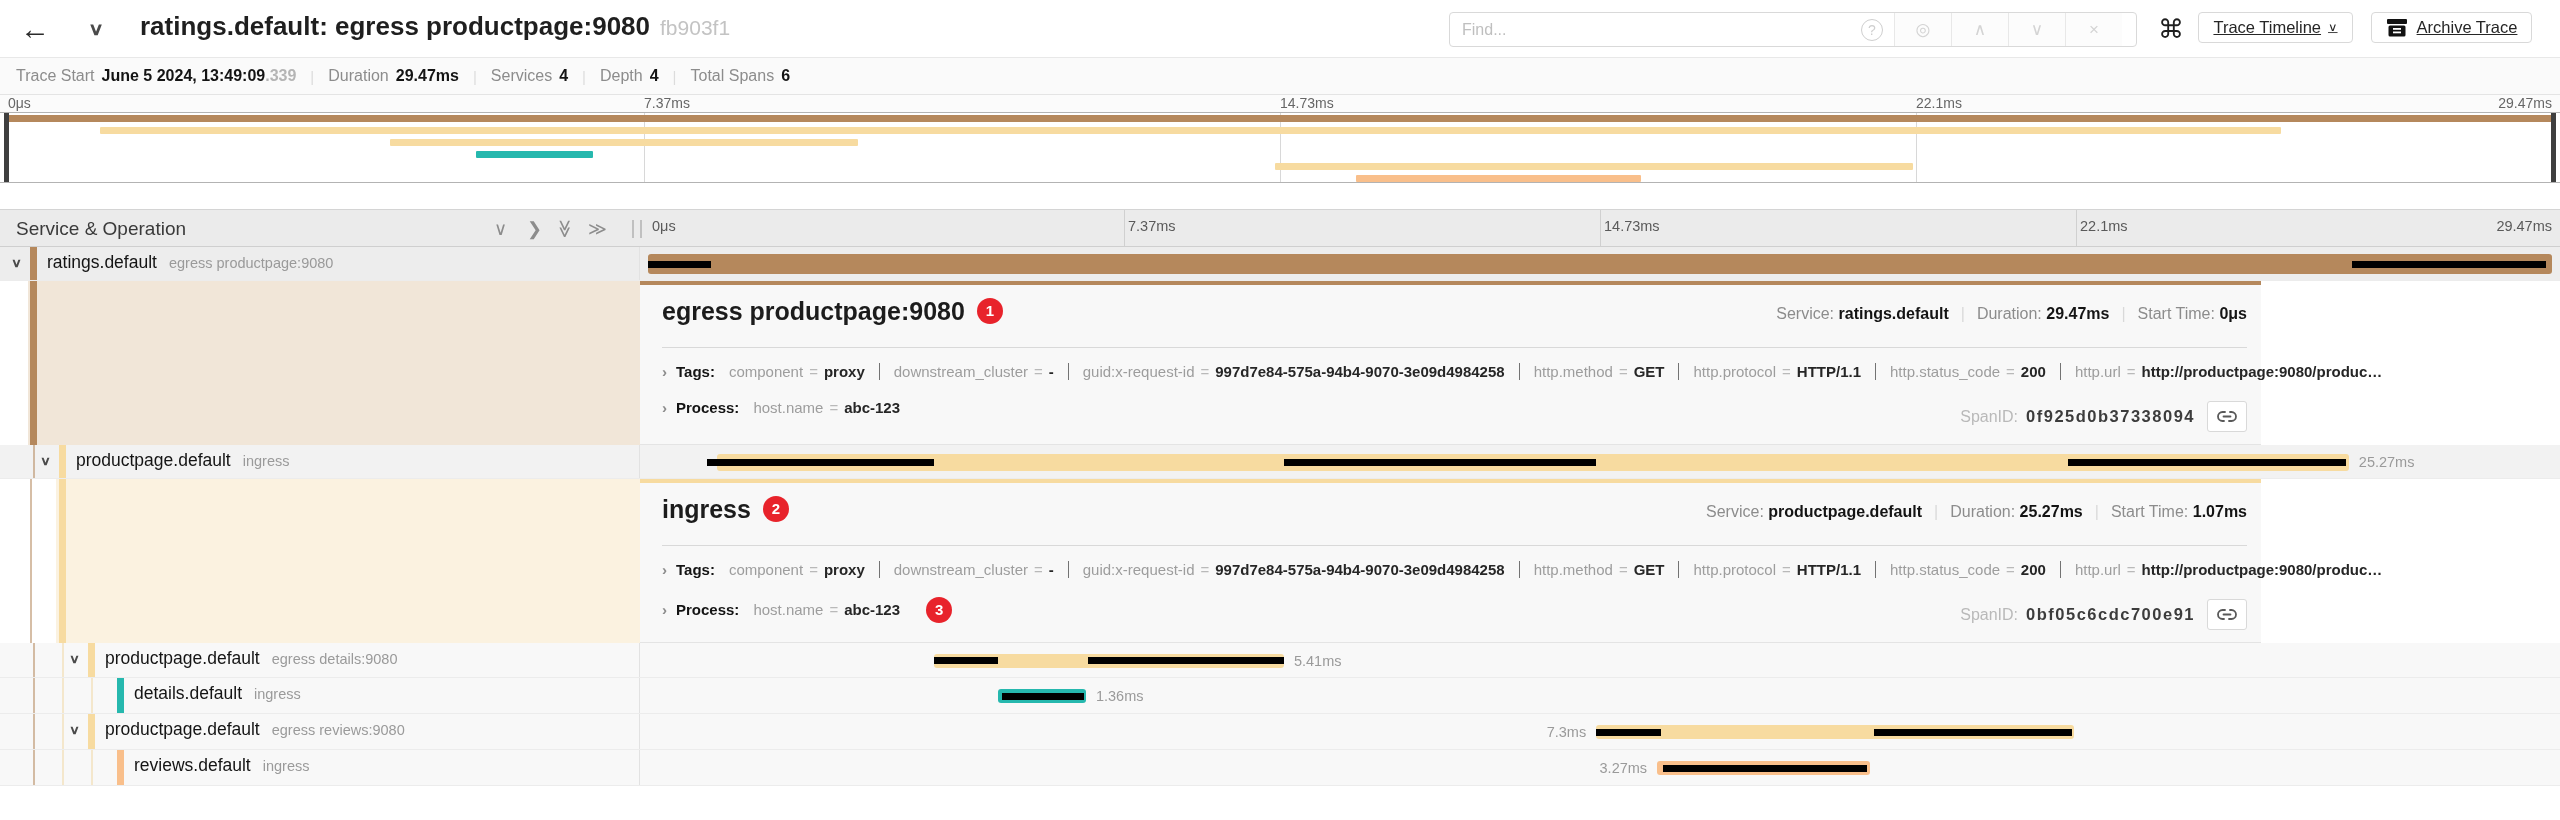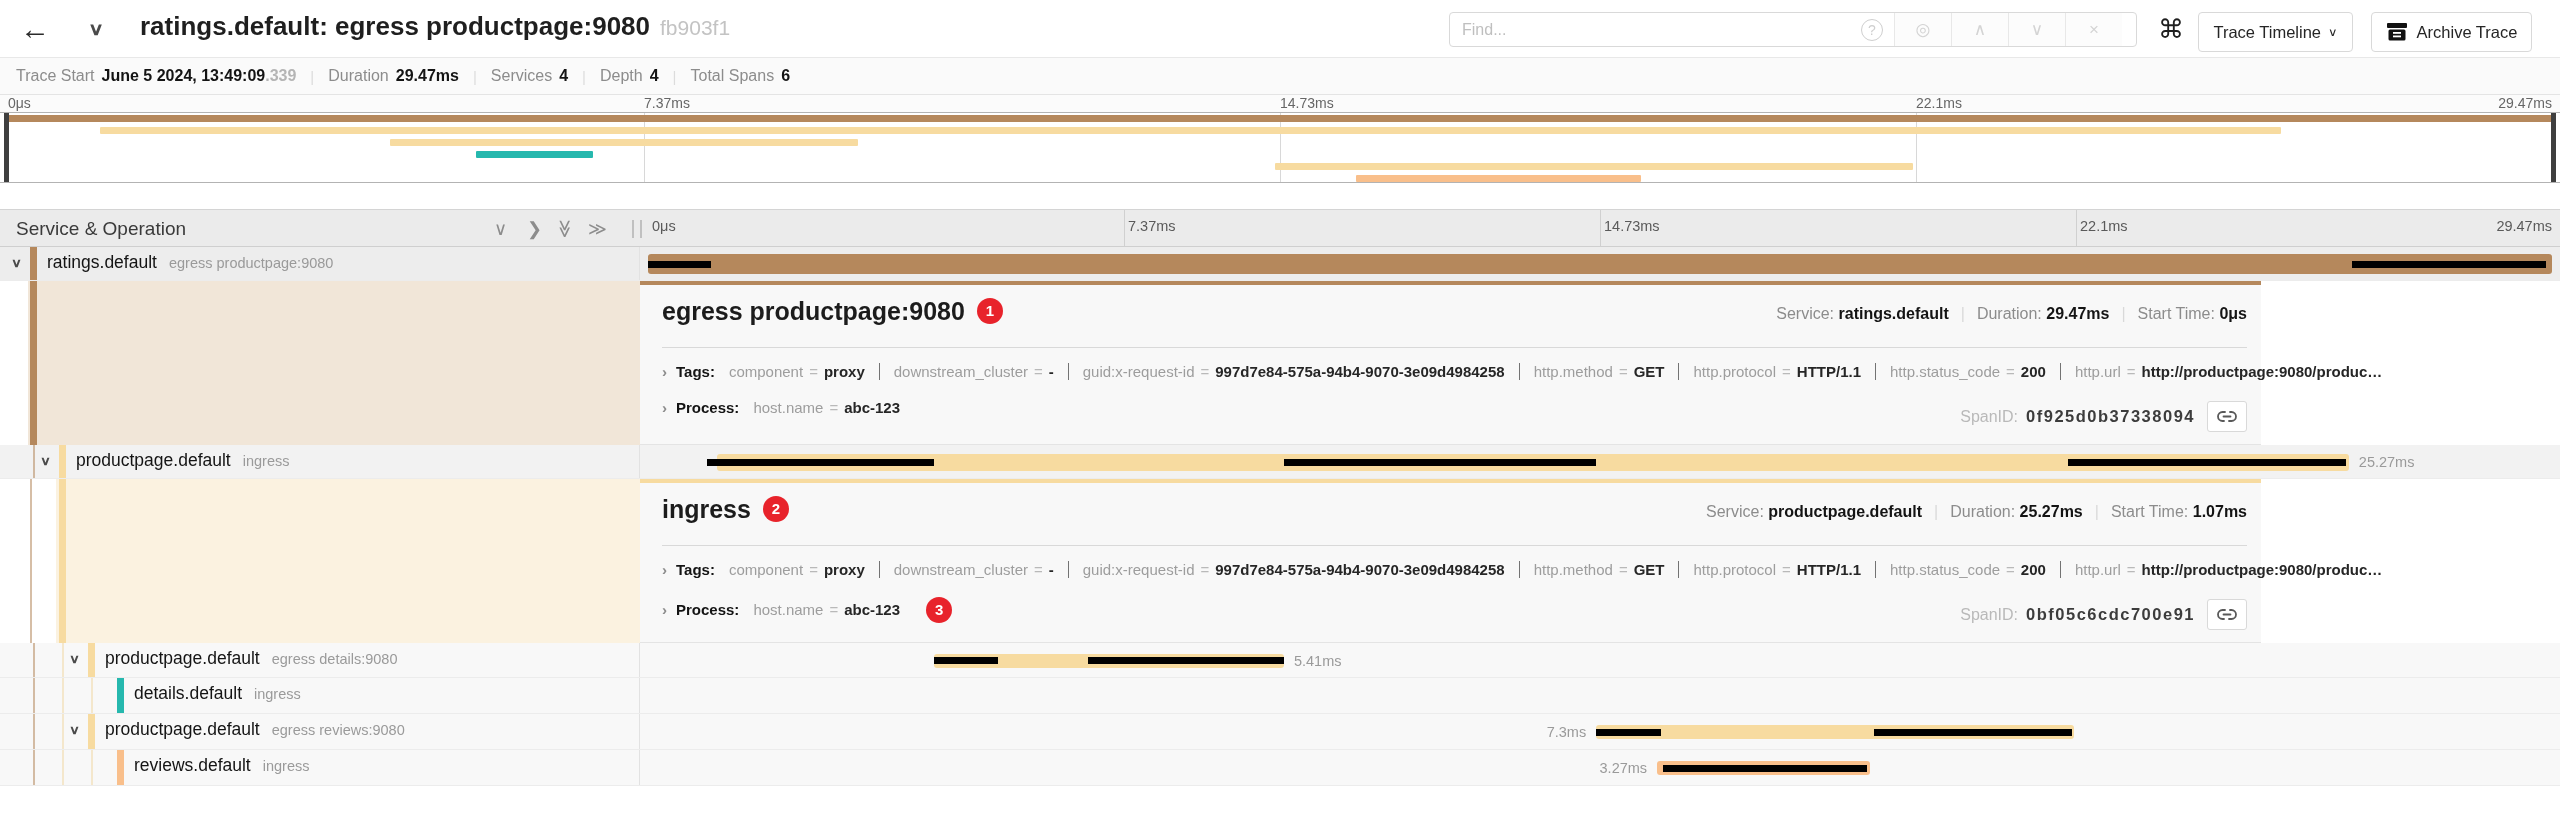--- a/index.html
+++ b/index.html
@@ -11,21 +11,21 @@
   #title-chevron { left:88px; top:16px; font-size:22px; color:#4a4a4a; font-weight:bold; transform:scaleY(.8); cursor:pointer; }
   #page-title { left:140px; top:11px; font-size:26px; font-weight:600; color:#1f1f1f; white-space:nowrap; }
   #trace-id { font-size:21px; font-weight:400; color:#c3c3c3; margin-left:10px; }
   #find-wrap { left:1449px; top:12px; width:688px; height:35px; border:1px solid #d9d9d9; border-radius:4px; background:#fff; display:flex; align-items:center; }
   #find-input { flex:0 0 400px; height:100%; border:none; outline:none; font-size:16px; color:#333; padding:0 12px; background:transparent; font-family:"Liberation Sans",sans-serif; }
   #find-input::placeholder { color:#bfbfbf; }
   .find-cell { width:57px; height:100%; border-left:1px solid #e8e8e8; display:flex; align-items:center; justify-content:center; color:#d4d4d4; font-size:17px; background:#fcfcfc; }
   #find-help { width:44px; border-left:none; background:transparent; }
   #find-help span { display:inline-block; width:22px; height:22px; border:1.5px solid #cfcfcf; border-radius:50%; font-size:14px; line-height:20px; text-align:center; color:#cfcfcf; }
   #kbd-btn { left:2158px; top:14px; font-size:26px; color:#1f1f1f; cursor:pointer; }
-  .hbtn { top:12px; height:40px; border:1px solid #d9d9d9; border-radius:4px; background:#fff; display:flex; align-items:center; justify-content:center; font-size:16.5px; color:#262626; cursor:pointer; }
+  .hbtn { top:12px; height:31px; border:1px solid #d9d9d9; border-radius:4px; background:#fff; display:flex; align-items:center; justify-content:center; font-size:16.5px; color:#262626; cursor:pointer;text-decoration:underline; }
   #trace-timeline-btn { left:2198px; width:155px; }
   #archive-btn { left:2371px; width:161px; font-weight:500; }
   .chev-sm { font-size:13px; margin-left:7px; color:#262626; transform:scaleY(.85); }
   
   #infobar { left:0; top:58px; width:2560px; height:37px; background:#fafafa; border-bottom:1px solid #e4e4e4; display:flex; align-items:center; padding-left:16px; font-size:16px; white-space:nowrap; }
   .info-label { color:#8c8c8c; margin-right:7px; }
   .info-value { color:#141414; font-weight:700; }
   .info-dim { color:#b5b5b5; font-weight:700; }
   .info-sep { color:#dcdcdc; margin:0 14px; font-size:15px; }
   
@@ -219,20 +219,25 @@
       </div>
     </div>
     <div class="srow" style="top: 431px; height: 36px; background: rgb(248, 248, 248);">
       <div class="namecol">
         <div class="guide" style="left: 33px; background: rgb(181, 136, 92);"></div>
         <div class="guide" style="left: 62px; background: rgb(240, 217, 168);"></div>
         <div class="guide" style="left: 91px; background: rgb(240, 217, 168);"></div>
         <div class="accent" style="left: 117px; background: rgb(38, 184, 174);"></div>
         <span class="svc-name" style="left: 134px;">details.default<span class="op-name">ingress</span></span>
       </div>
+      <div class="tl">
+        <div class="bar" style="left: 358.336px; width: 87.584px; top: 11px; height: 14px; background: rgb(38, 184, 174);"></div>
+        <div class="crit" style="left: 362.144px; width: 81.872px; top: 14.5px; height: 7px;"></div>
+        <span class="bar-label" style="top: 10px; left: 455.92px;">1.36ms</span>
+      </div>
     </div>
     <div class="srow" style="top: 467px; height: 36px; background: rgb(248, 248, 248);">
       <div class="namecol">
         <div class="guide" style="left: 33px; background: rgb(181, 136, 92);"></div>
         <div class="guide" style="left: 62px; background: rgb(240, 217, 168);"></div>
         <span class="row-chev" style="left: 69px;">∨</span>
         <div class="accent" style="left: 88px; background: rgb(247, 219, 160);"></div>
         <span class="svc-name" style="left: 105px;">productpage.default<span class="op-name">egress reviews:9080</span></span>
       </div>
       <div class="tl">

